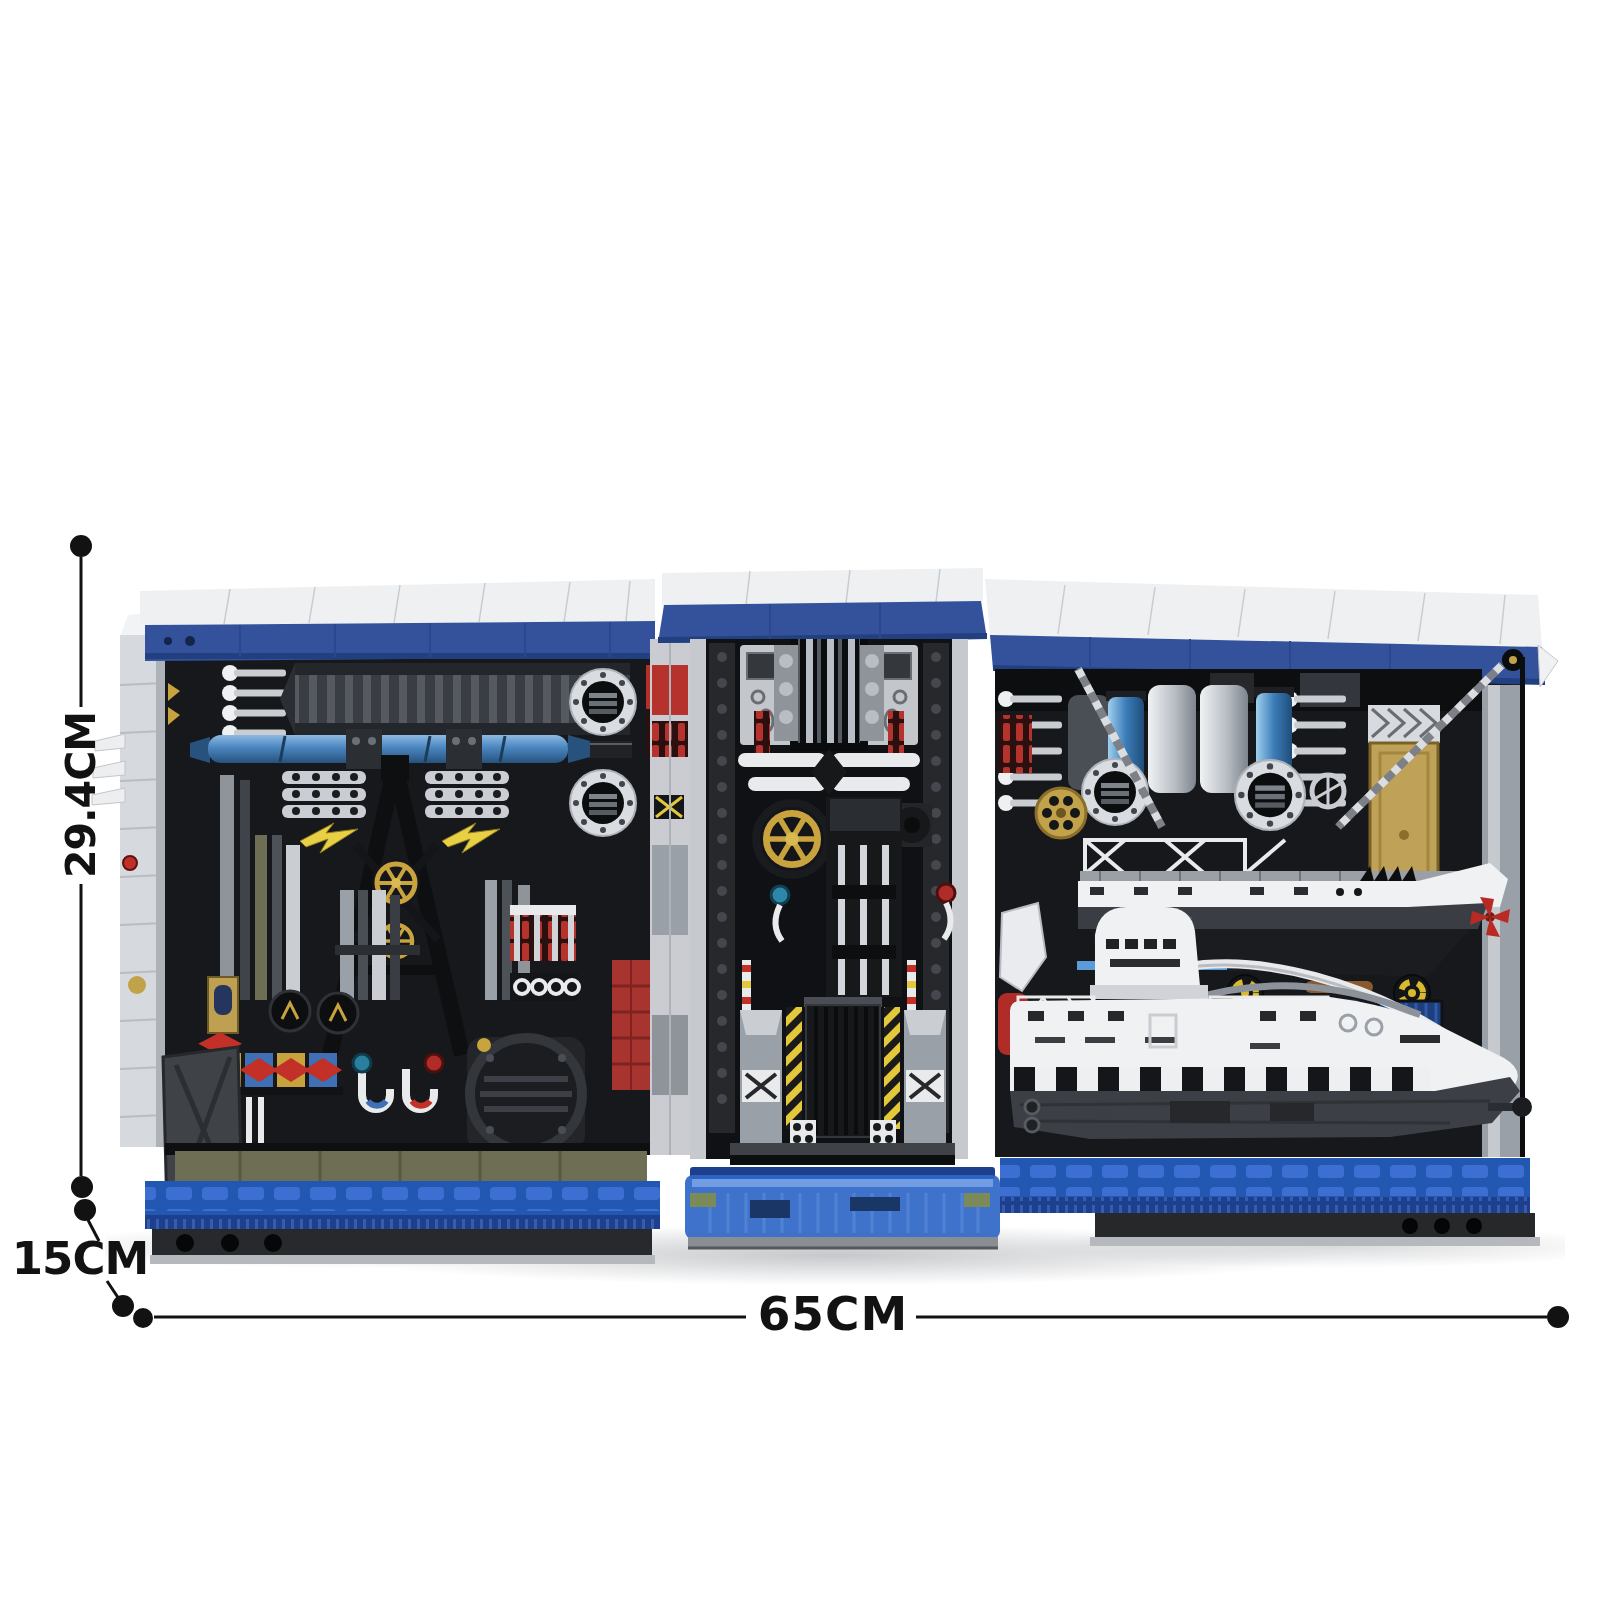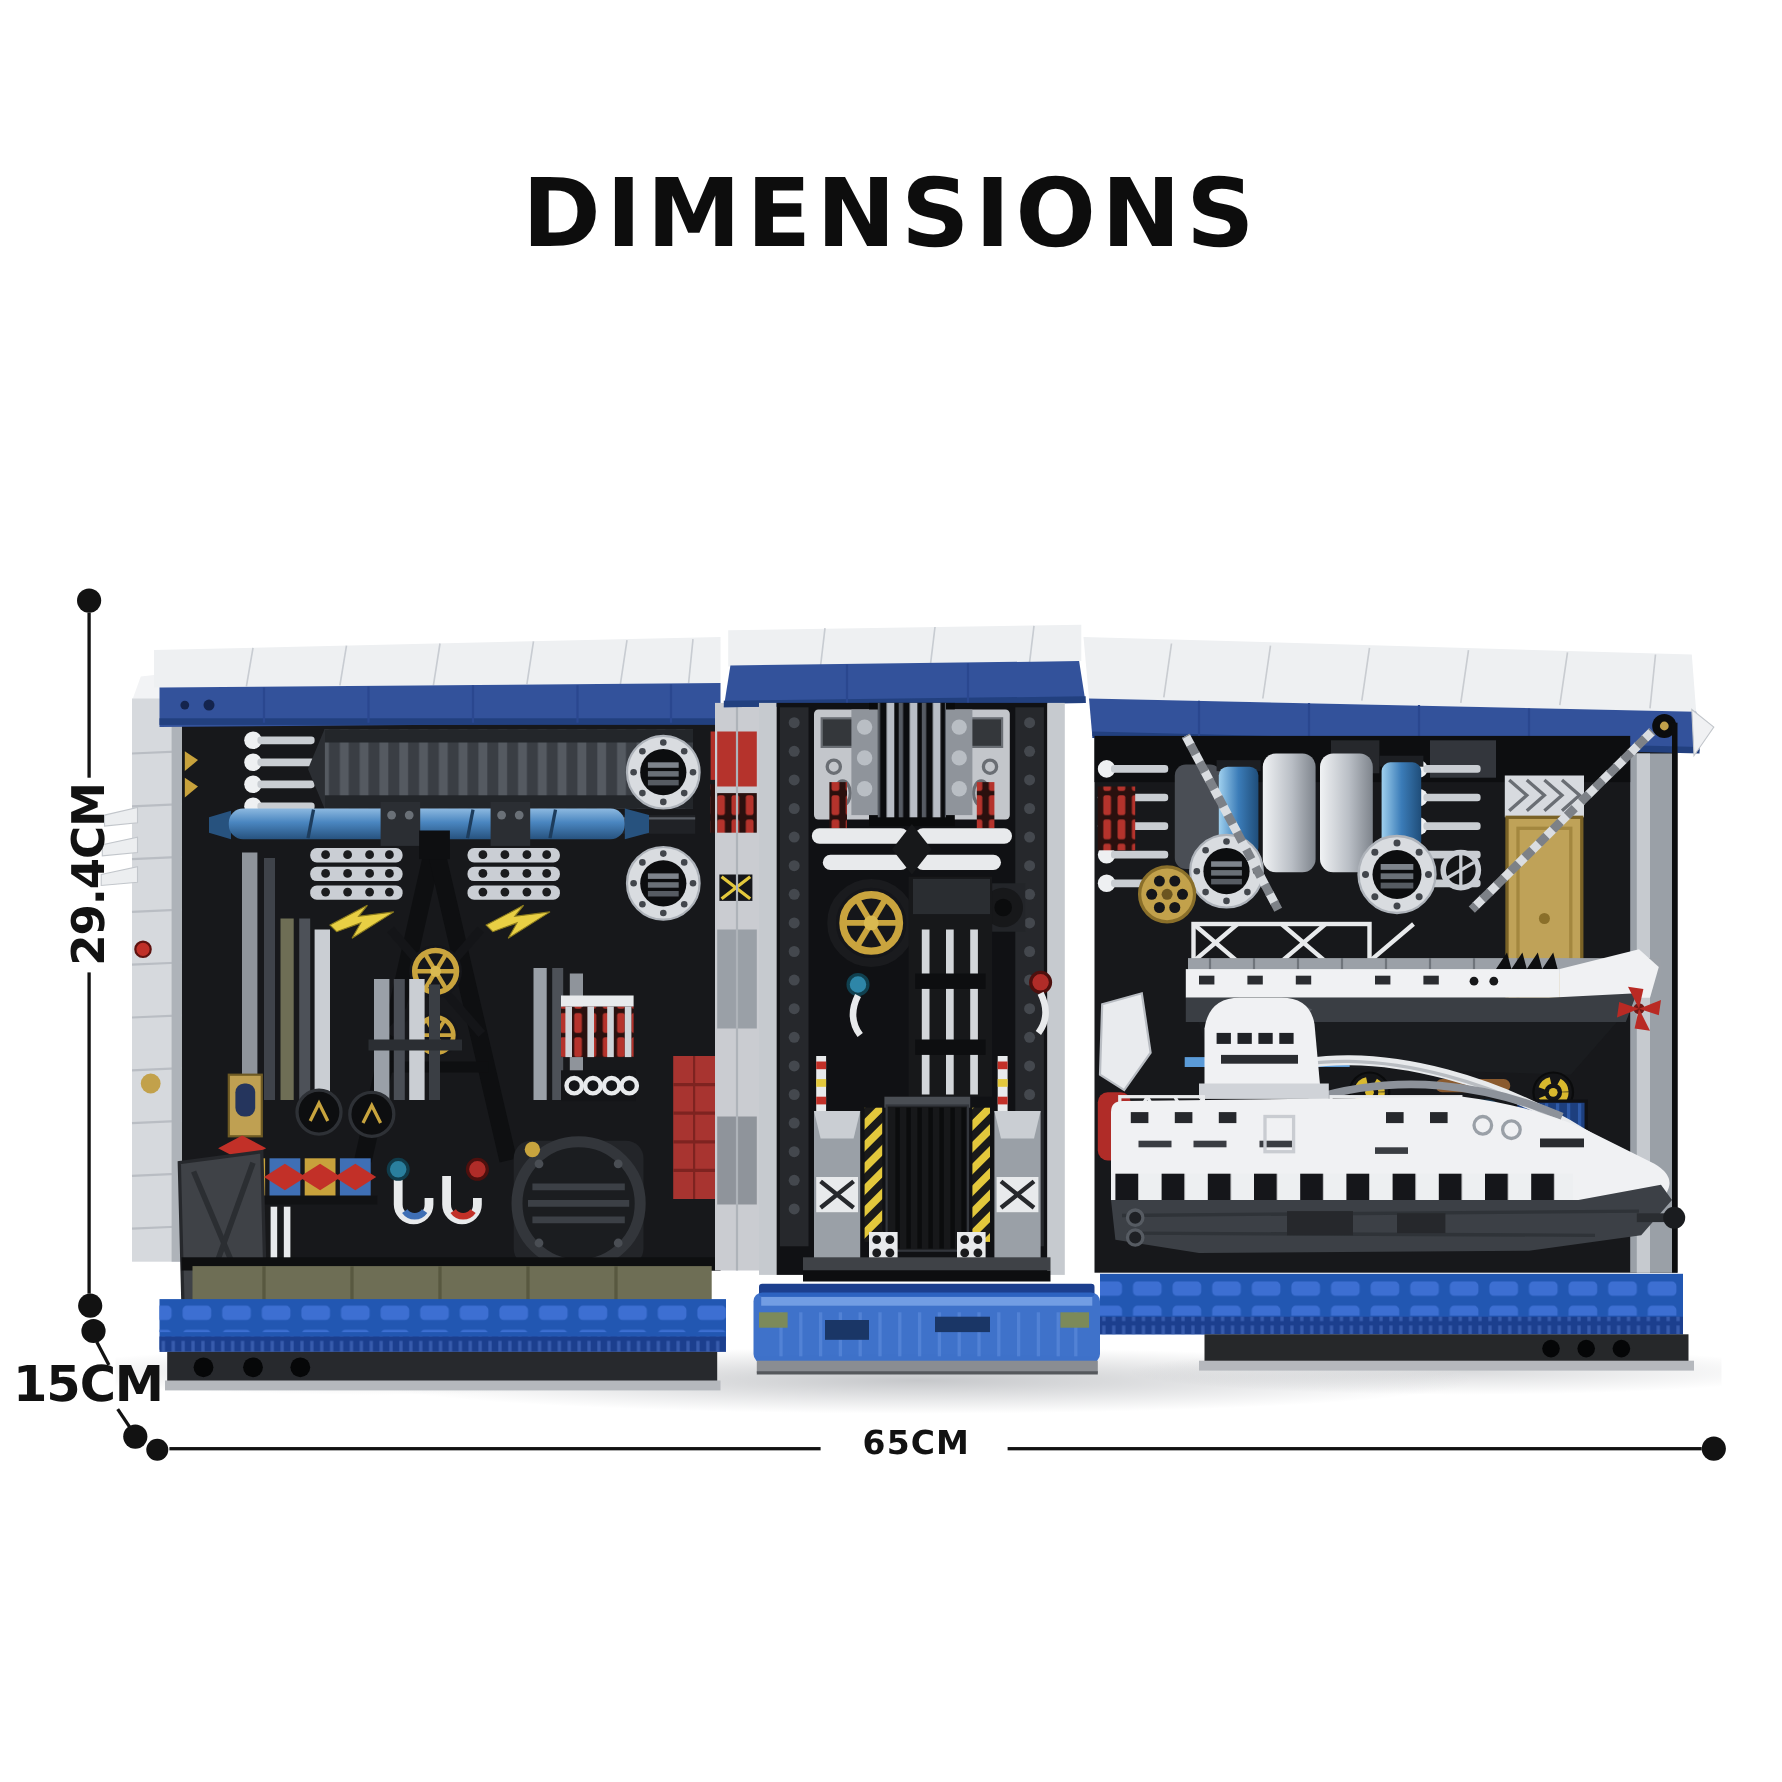--- a/index.html
+++ b/index.html
@@ -20,34 +20,33 @@
             radial-gradient(ellipse 48% 42% at 50% 30%, rgba(50,56,66,.28), rgba(50,56,66,0) 72%),
             radial-gradient(ellipse 30% 30% at 16% 22%, rgba(50,56,66,.18), rgba(50,56,66,0) 70%),
             radial-gradient(ellipse 30% 30% at 84% 22%, rgba(50,56,66,.18), rgba(50,56,66,0) 70%);}
   .product-svg{position:absolute;left:90px;top:545px;width:1470px;height:730px;}
   .dim-svg{position:absolute;left:0;top:0;width:1620px;height:1620px;pointer-events:none;}
   .dim-label{position:absolute;font-weight:bold;color:var(--annotation);white-space:nowrap;
              transform:translate(-50%,-50%);letter-spacing:-1px;line-height:1;}
   .dim-label.vertical{transform:translate(-50%,-50%) rotate(-90deg);}
   .lbl-h{left:81px;top:795px;font-size:41px;}
   .lbl-d{left:80px;top:1258px;font-size:45px;}
-  .lbl-w{left:833px;top:1313px;font-size:30px;letter-spacing:1px;}
+  .lbl-w{left:833px;top:1313px;font-size:47px;letter-spacing:1px;}
   
   .roofW{fill:var(--roof-white)} .fasc{fill:var(--fascia-blue)} .dk{fill:var(--machinery-dark)}
   .bb{fill:var(--base-blue)} .bbd{fill:var(--base-blue-dark)} .subW{fill:var(--submarine-white)}
   .hull{fill:var(--hull-gray)} .red{fill:var(--accent-red)} .gold{fill:var(--accent-gold)}
   .olv{fill:var(--olive)} .wat{fill:var(--water-blue)}
   .ann{fill:var(--annotation)}
 </style>
 </head>
 <body>
 
 <div class="page">
 
-  <div class="title">DIMENSIONS</div>
 
   <div class="shadow"></div>
 
   <svg class="product-svg" viewBox="0 0 1470 730" xmlns="http://www.w3.org/2000/svg">
     <defs>
       <linearGradient id="pipeGrad" x1="0" y1="0" x2="0" y2="1">
         <stop offset="0" stop-color="#8db9e0"></stop>
           <stop offset=".45" stop-color="#4a86c0"></stop>
           <stop offset="1" stop-color="#27527e"></stop>
       </linearGradient>

